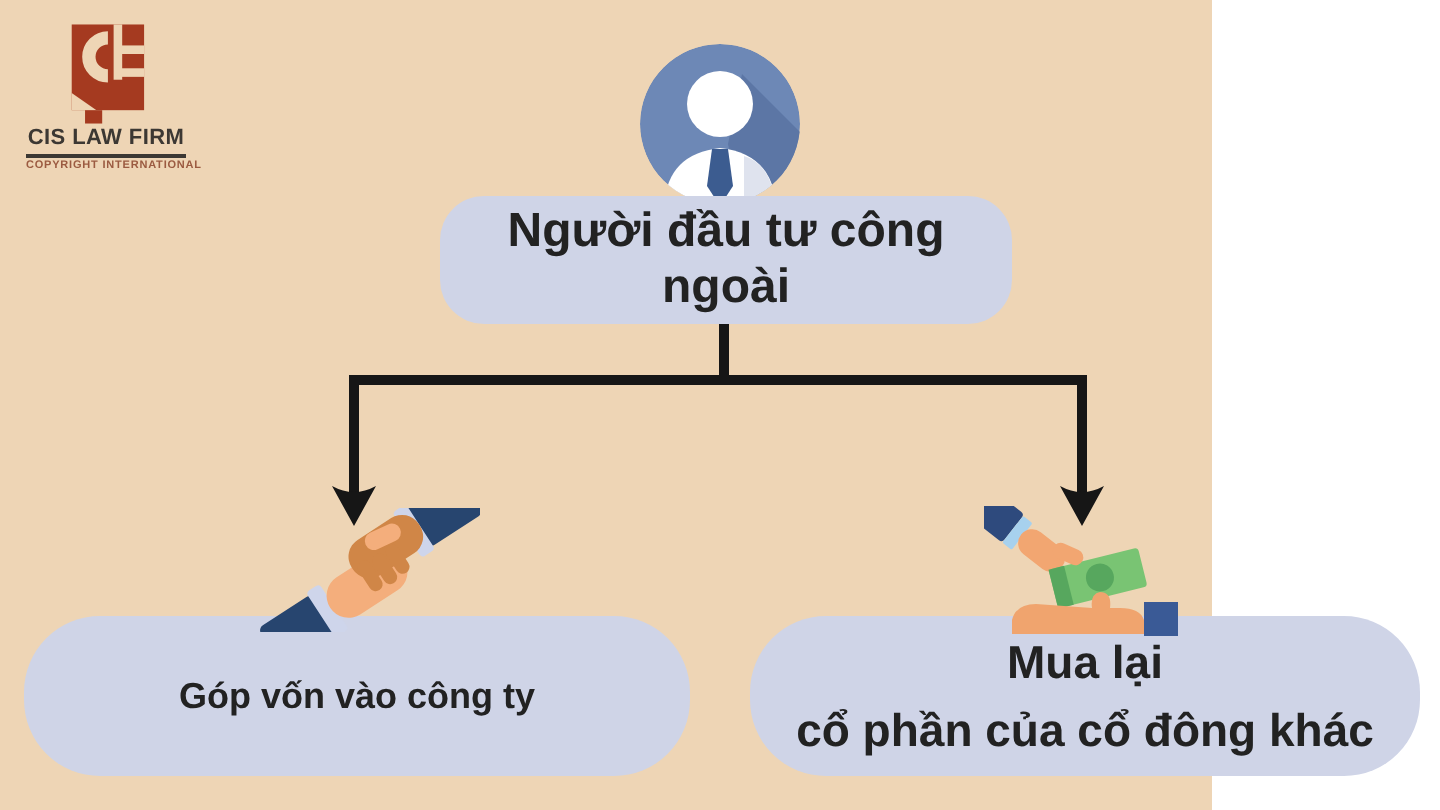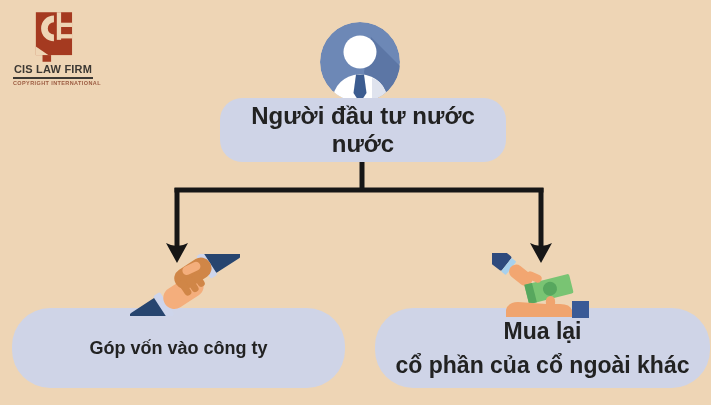--- a/index.html
+++ b/index.html
@@ -1,21 +1,21 @@
 <!DOCTYPE html>
 <html style="--background: #eed5b5; --node-fill: #cfd4e7; --node-text: #222222; --arrow: #161616; --logo-red: #a53a20; --avatar-blue: #6d88b6; --avatar-shadow: #5c76a5; --tie-navy: #3c5c90; --sleeve-navy: #27456f; --money-green: #79c473;"><head>
 <meta charset="utf-8">
 <style>
   html,body{margin:0;padding:0;}
   body{
     width:720px;height:405px;overflow:hidden;
     font-family:"Liberation Sans","DejaVu Sans",sans-serif;
   }
   .canvas{
-    position:relative;width:711px;height:405px;
+    position:relative;width:606px;height:405px;
     background:var(--background,#eed5b5);
   }
   
   .logo{position:absolute;left:13px;top:12px;width:80px;text-align:center;}
   .logo-icon{display:block;margin:0 auto;width:40px;height:50px;}
   .logo-name{
     margin-top:1px;font-size:11px;font-weight:700;color:#3c3833;
     letter-spacing:.2px;white-space:nowrap;
   }
   .logo-rule{height:2px;background:#3c3833;margin:2px 0 1px;}
@@ -90,21 +90,21 @@
       <path d="M362,160 V190"></path>
       <path d="M174.5,190 H543.5"></path>
       <path d="M177,188 V246"></path>
       <path d="M541,188 V246"></path>
     </g>
     <path d="M177,263 L166,243 Q177,249 188,243 Z" fill="var(--arrow,#161616)"></path>
     <path d="M541,263 L530,243 Q541,249 552,243 Z" fill="var(--arrow,#161616)"></path>
   </svg>
 
   <div class="node node-root">
-    <span>Người đầu tư nước nước</span>
+    <span>Người đầu tư công ngoài</span>
   </div>
 
   <svg class="handshake" viewBox="0 0 110 62">
     <g transform="rotate(-33 55 31)">
       <rect x="-8" y="25" width="32" height="23" rx="3" fill="var(--sleeve-navy,#27456f)"></rect>
       <rect x="22" y="23" width="8" height="27" rx="2" fill="#ced5eb"></rect>
       <rect x="86" y="15" width="32" height="23" rx="3" fill="var(--sleeve-navy,#27456f)"></rect>
       <rect x="80" y="13" width="8" height="27" rx="2" fill="#ced5eb"></rect>
       <rect x="28" y="25" width="44" height="22" rx="11" fill="#f4ae7c"></rect>
       <rect x="48" y="15" width="40" height="21" rx="10" fill="#d08647"></rect>
@@ -130,16 +130,16 @@
     <path d="M14,57 Q16,49 26,49 L54,51 Q53,44 58,43 Q64,43 63,51 L68,51 Q78,51 80,57 L80,64 L14,64 Z" fill="#f0a46e"></path>
     <rect x="80" y="48" width="17" height="17" fill="#3a5a96"></rect>
   </svg>
 
   <div class="node node-left">
     <span>Góp vốn vào công ty</span>
   </div>
 
   <div class="node node-right">
     <span>Mua lại</span>
-    <span>cổ phần của cổ ngoài khác</span>
+    <span>cổ phần của cổ đông khác</span>
   </div>
 
 </div>
 
 </body></html>

